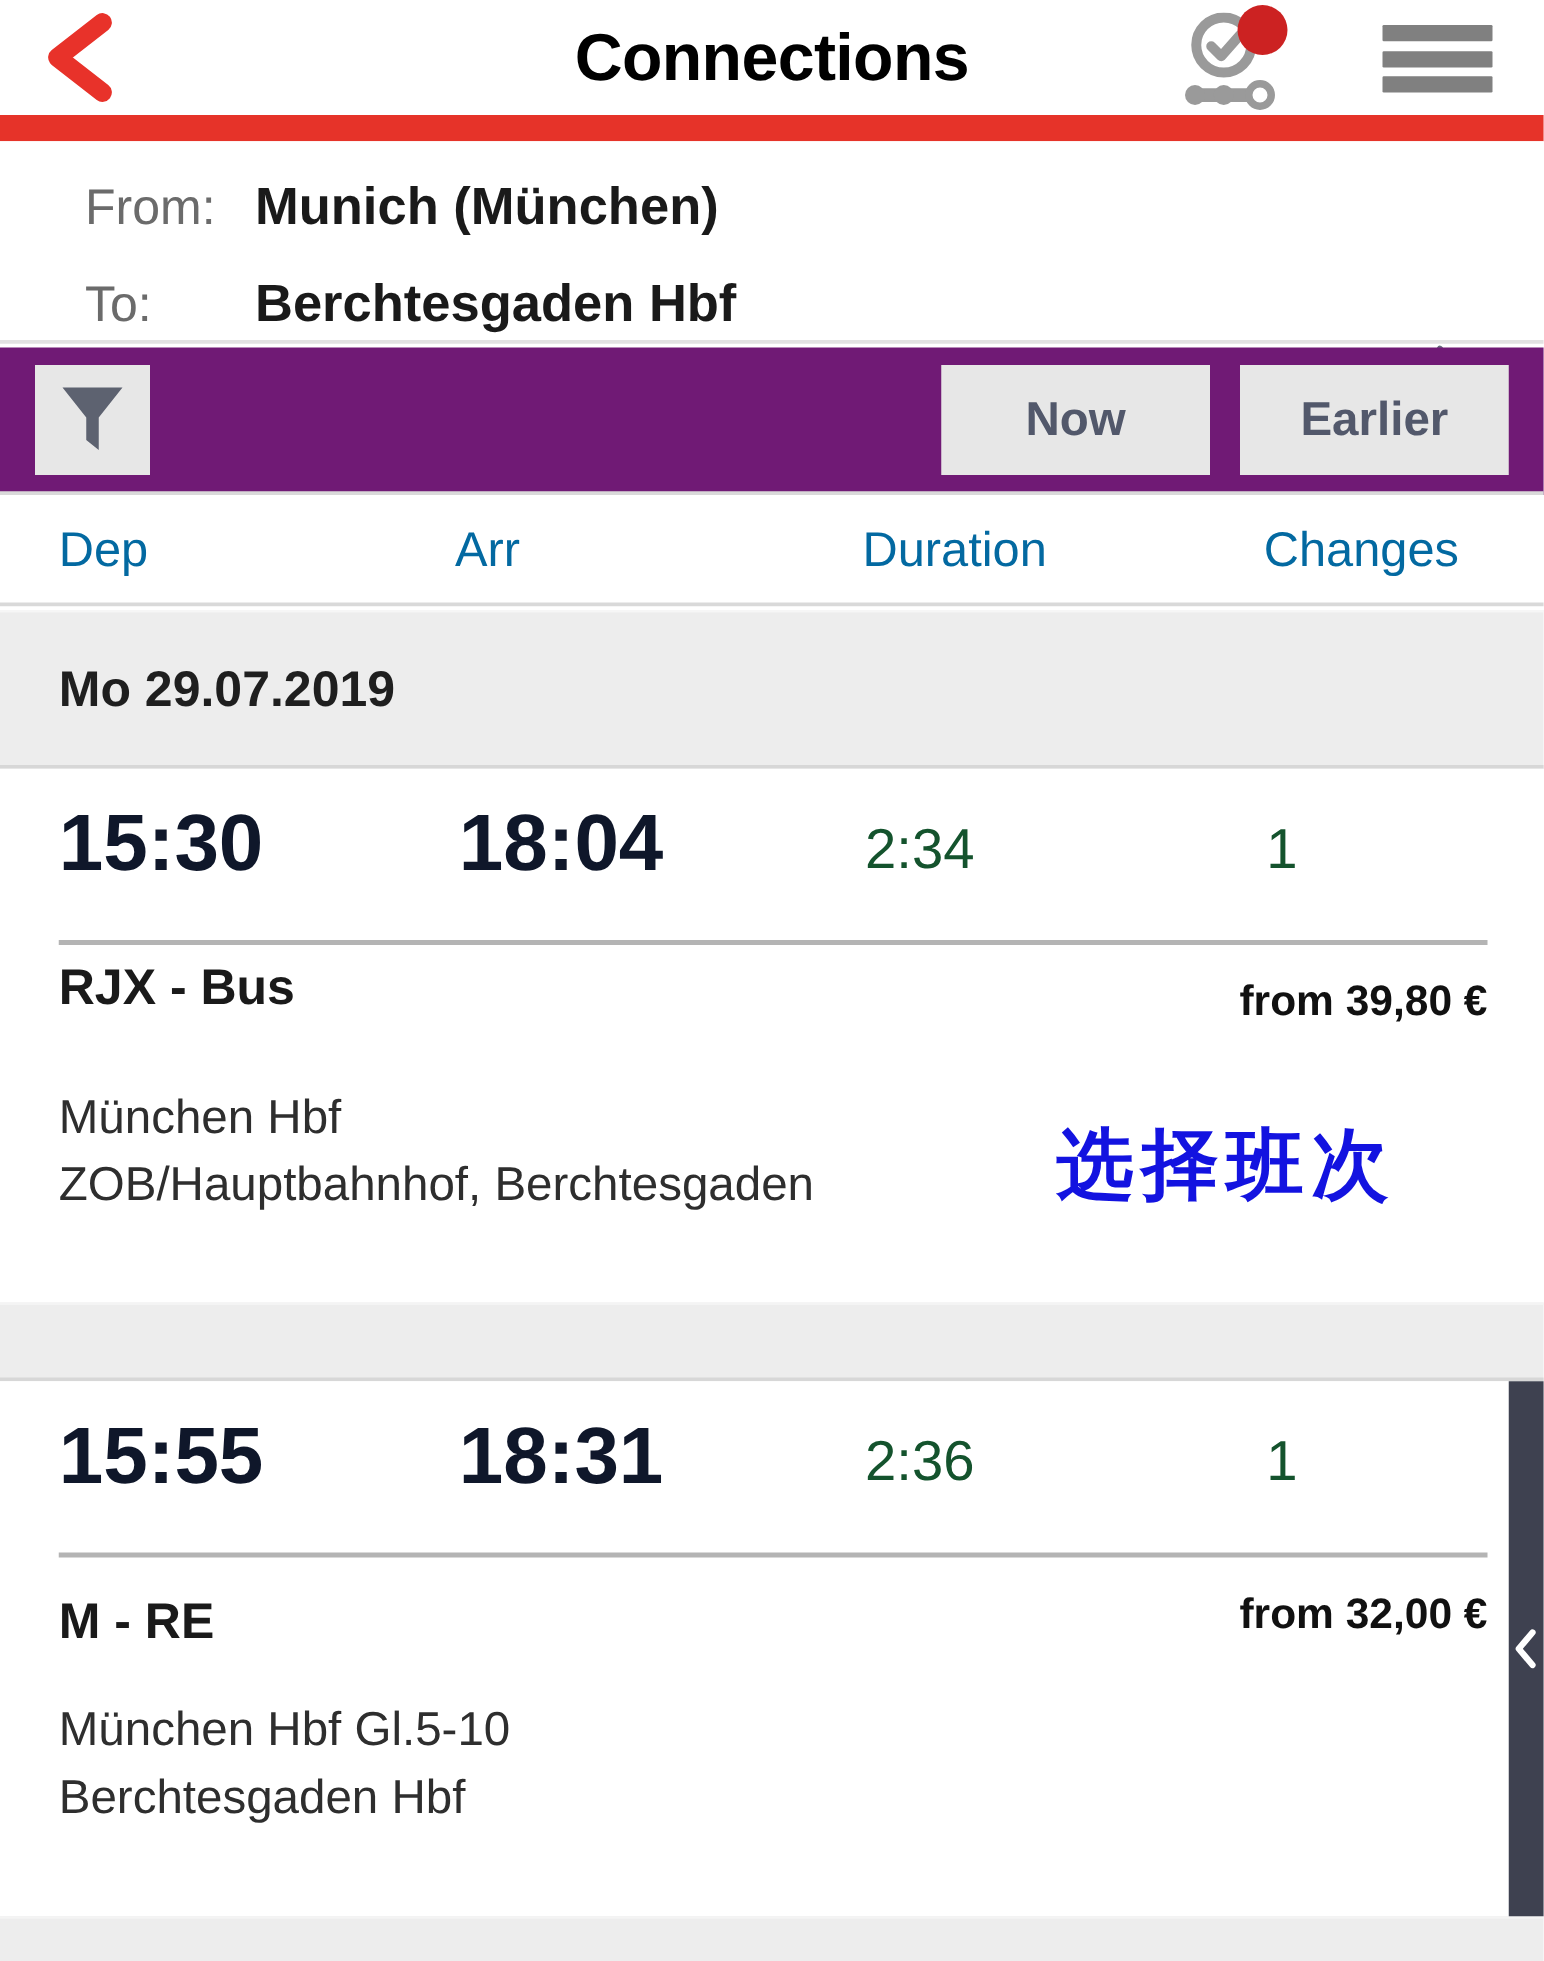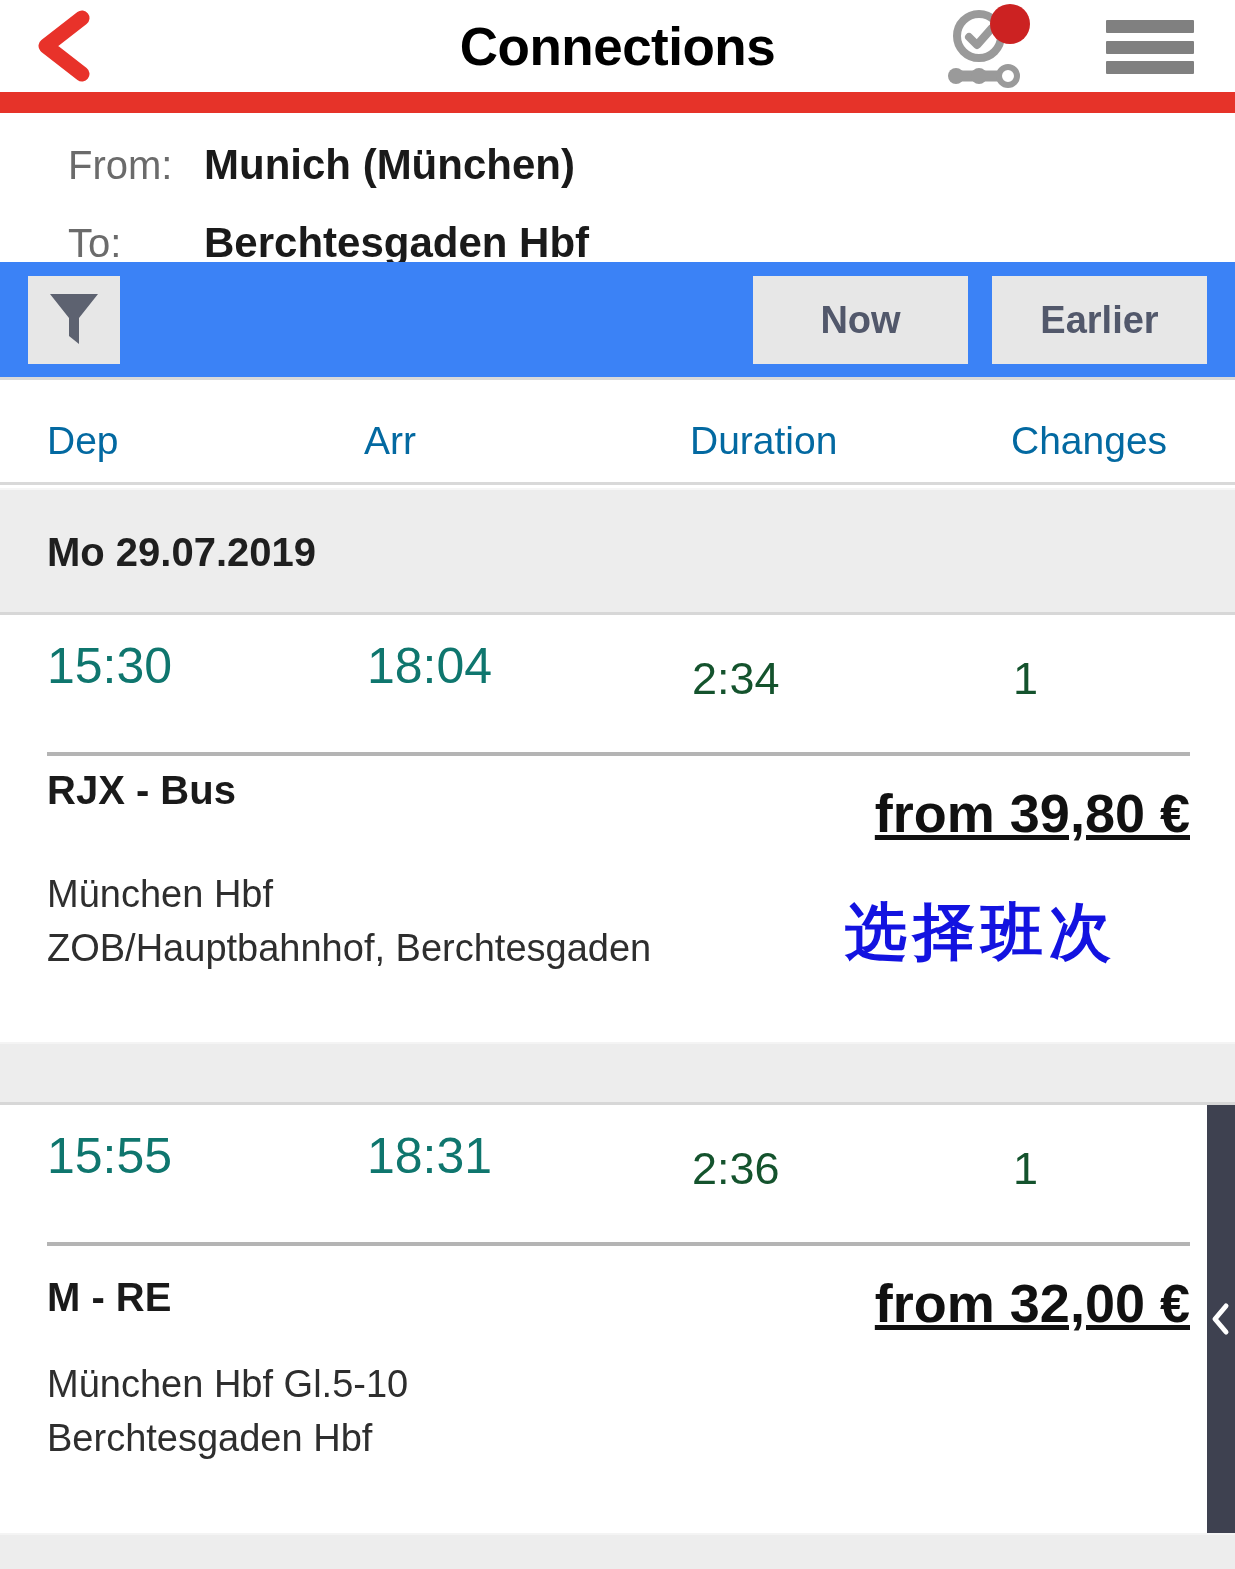--- a/index.html
+++ b/index.html
@@ -79,23 +79,23 @@
   .route-value {
     font-size: 42px; color: #1a1a1a; font-weight: bold;
   }
   .fav-star {
     position: absolute; left: 1112px; top: 158px;
     width: 80px; height: 80px;
   }
 
   
   .action-row {
-    position: absolute; left: 0; top: 262px;
+    position: absolute; left: 0; top: 278px;
     width: 1235px; height: 118px;
-    background: #3b82f6;
+    background: #701a75;
     border-bottom: 3px solid #d9d9d9;
   }
   .filter-btn {
     position: absolute; left: 28px; top: 14px;
     width: 92px; height: 88px;
     background: #e7e7e7;
     display: flex; align-items: center; justify-content: center;
   }
   .btn-gray {
     position: absolute; top: 14px;
@@ -138,44 +138,43 @@
 
   
   .conn {
     position: absolute; left: 0;
     width: 1235px;
     background: #ffffff;
   }
   .conn-times { position: relative; height: 120px; }
   .conn-times .t {
     position: absolute; top: 22px;
-    font-size: 50px; font-weight: normal; color: #0f766e;
+    font-size: 64px; font-weight: bold; color: #0f172a;
   }
   .conn-times .m {
     position: absolute; top: 38px;
     font-size: 45px; font-weight: normal; color: #14532d;
   }
   .c-dep { left: 47px; }
   .c-arr { left: 367px; }
   .c-dur { left: 692px; }
   .c-chg { left: 1013px; }
 
   .conn-hr {
     position: absolute; left: 47px;
     width: 1143px; height: 4px; background: #b4b4b4;
   }
   .conn-product {
     position: absolute; left: 47px;
     font-size: 40px; font-weight: bold; color: #1a1a1a;
   }
   .conn-price {
     position: absolute; right: 45px;
-    font-size: 54px; font-weight: bold; color: #111111;
+    font-size: 34px; font-weight: bold; color: #111111;
     white-space: nowrap;
-    text-decoration: underline;
   }
   .conn-stop {
     position: absolute; left: 47px;
     font-size: 38px; color: #2e2e2e; font-weight: normal;
     white-space: nowrap;
   }
 
   .gap-band {
     position: absolute; left: 0;
     width: 1235px;

